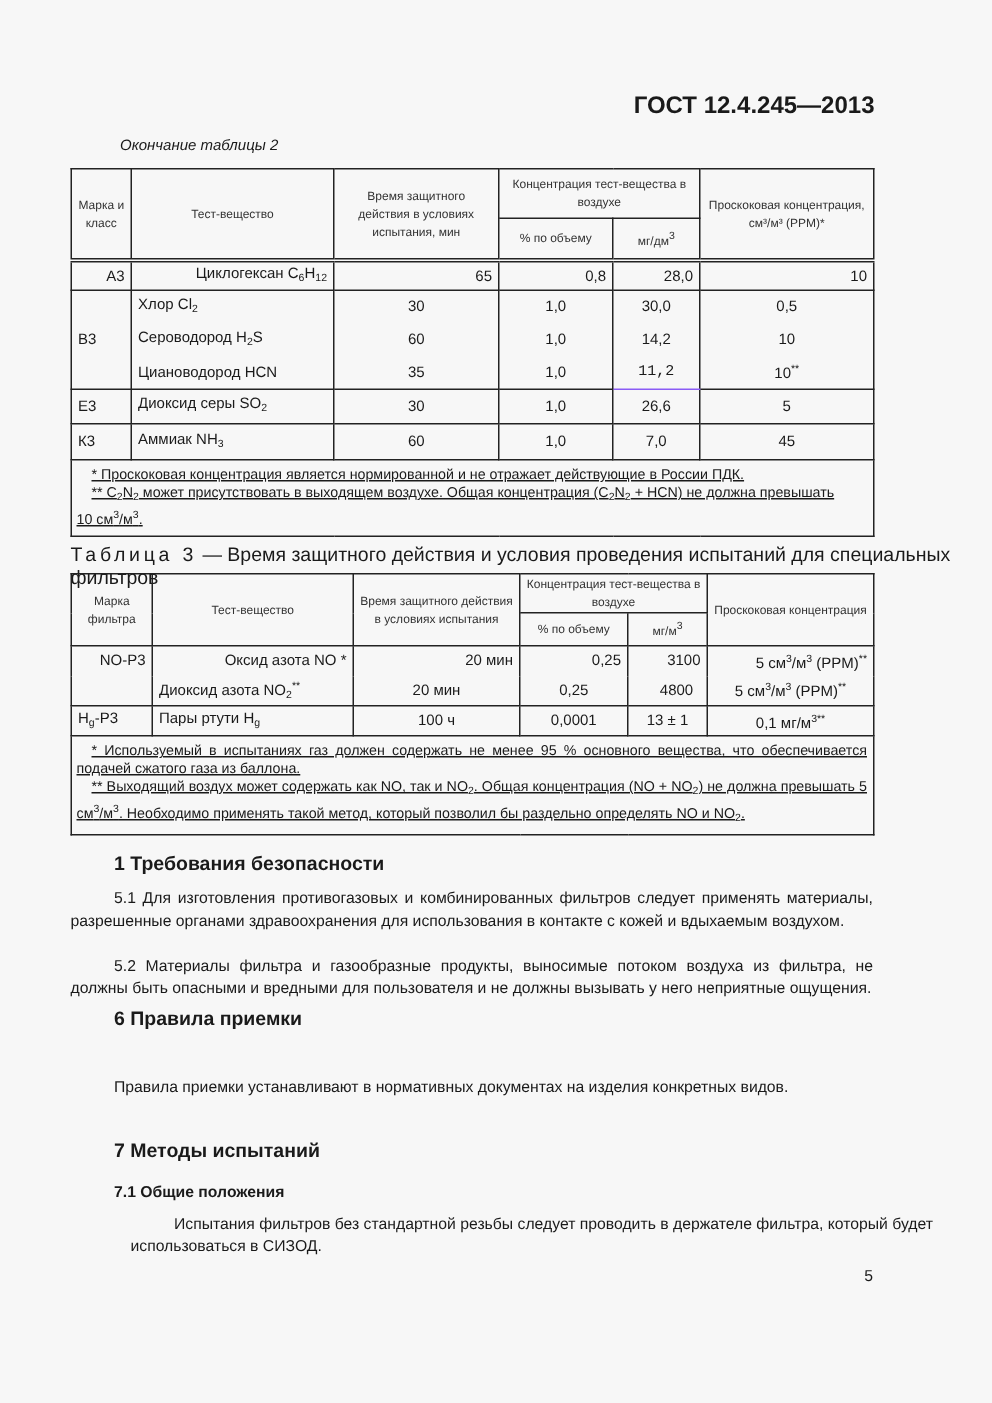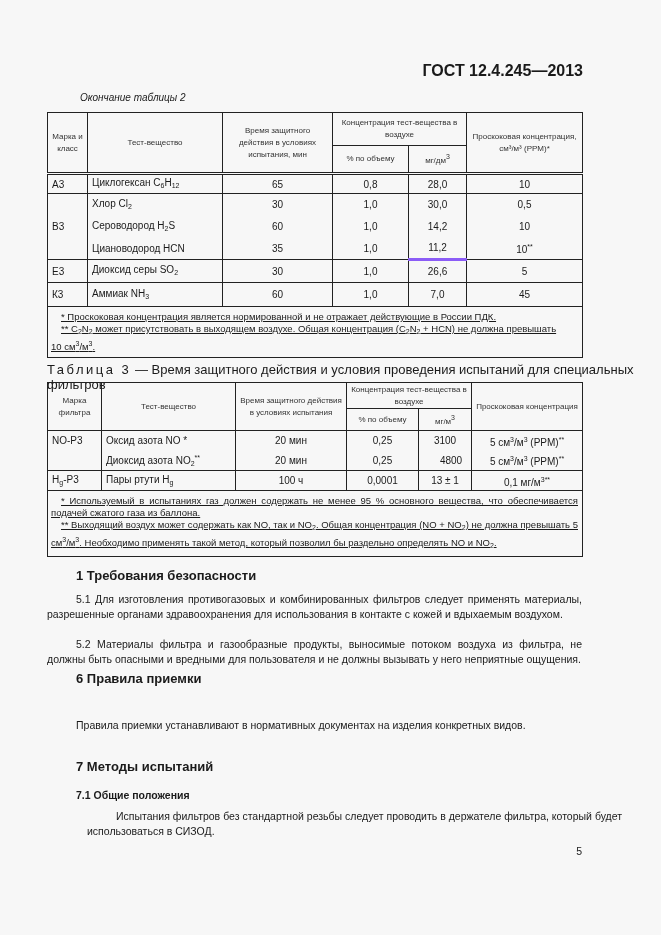--- a/index.html
+++ b/index.html
@@ -9,21 +9,21 @@
   }
   .abs { position:absolute; }
   .hdr { right:78px; top:62px; font-size:16px; font-weight:bold; }
   .cont { left:53px; top:92px; font-size:10px; font-style:italic;margin-left:27px; }
   table { border-collapse:collapse; position:absolute; left:47px; width:535px; table-layout:fixed; }
   td, th { border:1px solid #222; padding:0 4px; font-weight:normal; }
   th { font-size:8px; color:#333; text-align:center; line-height:12px; }
   td { font-size:10px; line-height:13px; }
   .c { text-align:center; }
   .l { text-align:left; }
-  .dbl { border-top:3px double #222; }
+  .dbl { border-top:3px double #222;text-align:right; }
   .nb td { border-top:none; border-bottom:none; }
   .fn td { font-size:9.5px; line-height:12px; padding:4px 4px 4px 3px;text-decoration:underline; }
   .fn p { margin:0; }
   .ind { text-indent:10px; }
   sub { font-size:7px; vertical-align:-2px; }
   sup { font-size:7px; vertical-align:4px; }
   .t3title { left:47px; top:362px; font-size:13px; }
   .t3title .sp { letter-spacing:2.5px; }
   h2 { position:absolute; margin:0; font-size:13px; font-weight:bold; left:76px; }
   h3 { position:absolute; margin:0; font-size:10.5px; font-weight:bold; left:76px; }
@@ -78,21 +78,21 @@
     <td class="l"><span>Сероводород</span> H<sub>2</sub>S</td>
     <td class="c">60</td>
     <td class="c">1,0</td>
     <td class="c">14,2</td>
     <td class="c">10</td>
   </tr>
   <tr style="height:22px;" class="nb">
     <td class="l" style="border-bottom:1px solid #222;"><span>Циановодород</span> HCN</td>
     <td class="c" style="border-bottom:1px solid #222;">35</td>
     <td class="c" style="border-bottom:1px solid #222;">1,0</td>
-    <td class="c" style="border-bottom:3px solid #8b5cf6;">11,2</td>
+    <td class="c" style="border-bottom:1px solid #8b5cf6;font-family:Liberation Mono, monospace;">11,2</td>
     <td class="c" style="border-bottom:1px solid #222;">10<sup>**</sup></td>
   </tr>
   <tr style="height:23px;">
     <td class="l">Е3</td>
     <td class="l"><span>Диоксид серы</span> SO<sub>2</sub></td>
     <td class="c">30</td>
     <td class="c">1,0</td>
     <td class="c">26,6</td>
     <td class="c">5</td>
   </tr>

